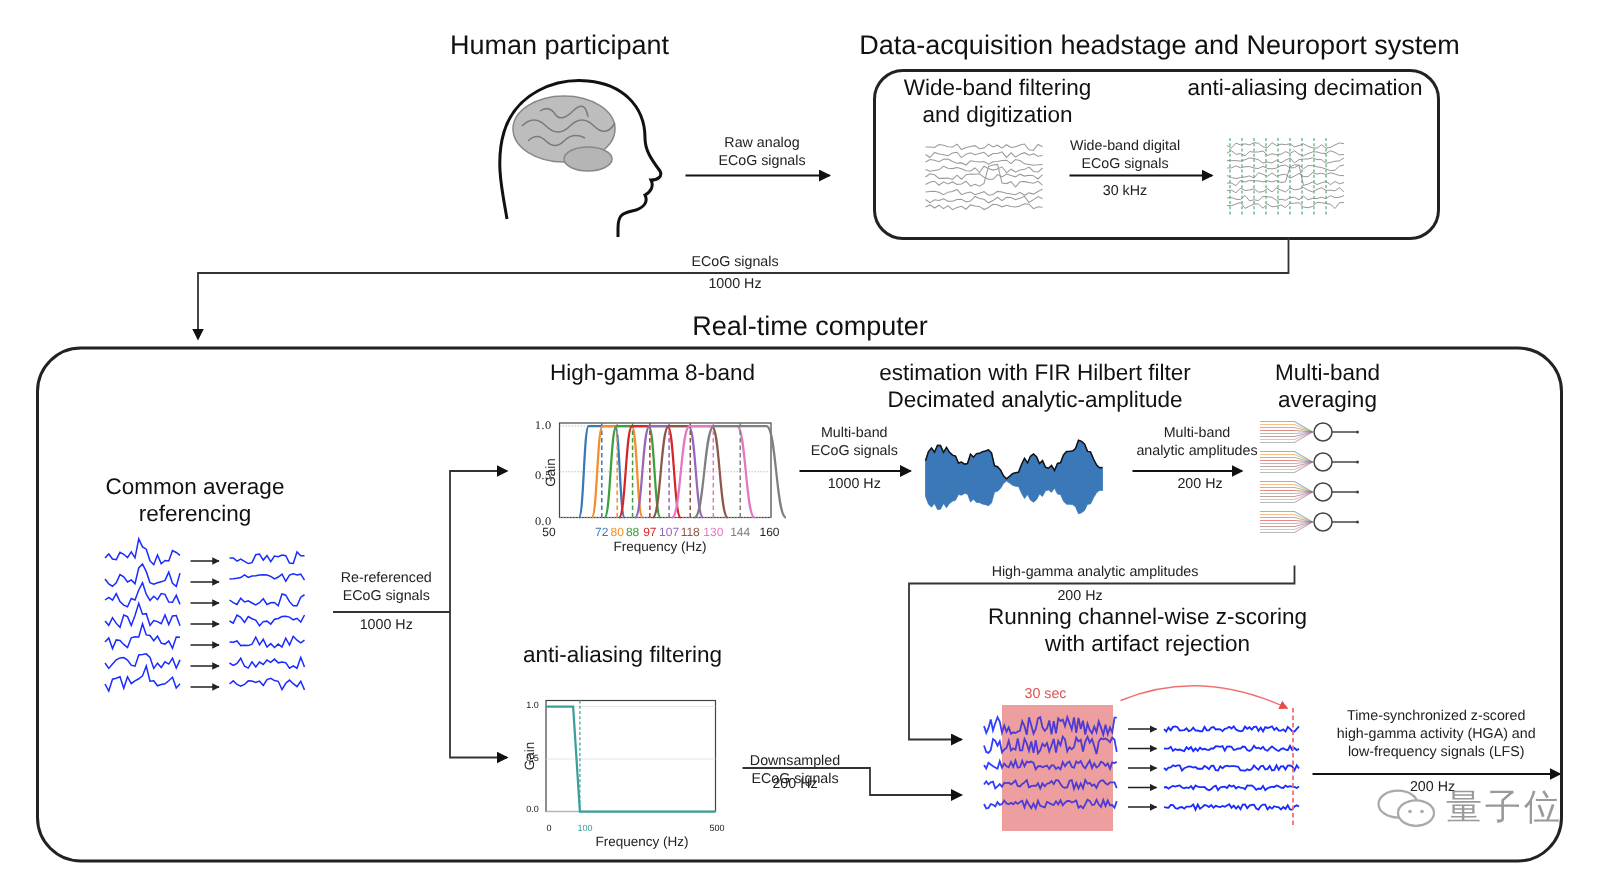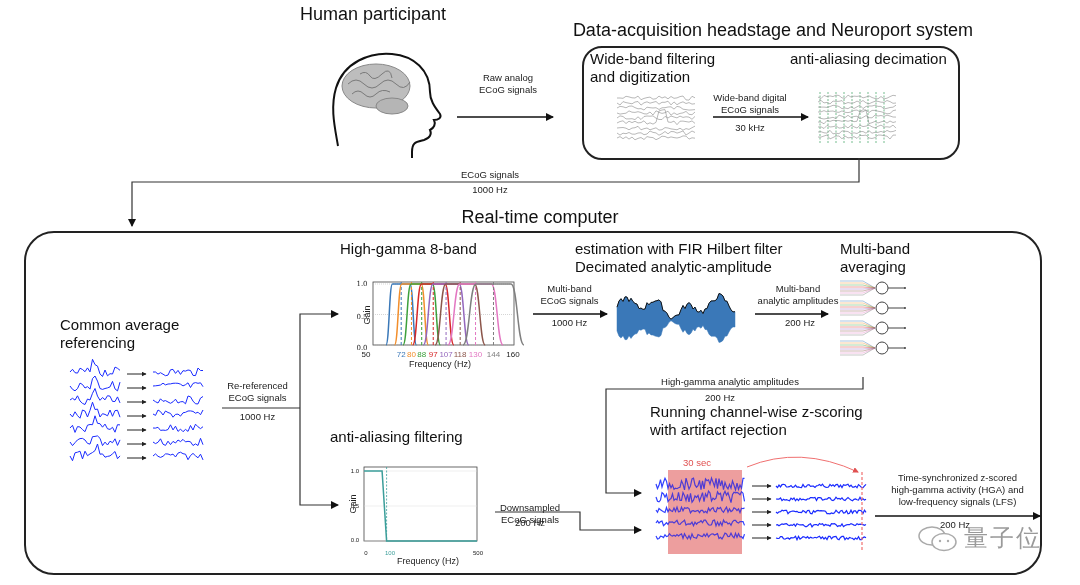--- a/index.html
+++ b/index.html
@@ -1,40 +1,40 @@
 <!DOCTYPE html>
 <html><head>
 <meta charset="utf-8">
 <style>
   html, body { margin: 0; padding: 0; background: #ffffff; }
   body { width: 1080px; height: 585px; position: relative; overflow: hidden; font-family: "Liberation Sans", sans-serif; color: #111; }
   .abs { position: absolute; }
   .title { font-size: 18px; color: #111; white-space: nowrap; text-align: center; line-height: 21px; }
-  .subtitle { font-size: 15px; color: #111; line-height: 18px; white-space: nowrap; }
+  .subtitle { font-size: 15px; color: #111; text-align: center; line-height: 18px; white-space: nowrap; }
   .lbl { font-size: 9.5px; color: #222; text-align: center; line-height: 12px; white-space: nowrap; }
   .box { position: absolute; border: 2px solid #222; }
   svg { position: absolute; overflow: visible; }
   #overlay { left: 0; top: 0; width: 1080px; height: 585px; }
   .watermark { font-size: 24px; color: #9a9a9a; letter-spacing: 2px; font-family: "DejaVu Sans", sans-serif; }
 </style>
 </head>
 <body>
 
-<div class="abs title" style="left:300px; top:4px;">Human participant</div>
+<div class="abs title" style="left:300px; top:20px;">Human participant</div>
 
 <svg style="left:330px; top:48px;" width="120" height="110" viewBox="0 0 120 110">
   <path d="M8 98 C 5 80, 0 60, 6 40 C 14 14, 40 4, 62 6 C 84 8, 100 22, 100 44 C 100 52, 104 58, 110 66 C 112 70, 108 72, 104 72 C 106 76, 104 80, 100 82 C 102 86, 100 90, 94 92 C 86 94, 82 94, 82 104 L 82 110" fill="none" stroke="#111" stroke-width="2"></path>
   <g>
     <ellipse cx="46" cy="38" rx="34" ry="22" fill="#bdbdbd" stroke="#888" stroke-width="1"></ellipse>
     <ellipse cx="62" cy="58" rx="16" ry="8" fill="#b5b5b5" stroke="#888" stroke-width="1"></ellipse>
     <path d="M18 36 q8 -8 16 0 t16 0 t16 0 t14 -2 M22 46 q6 -6 12 0 t12 0 t14 -2 M30 26 q6 -4 10 2 t12 -2 t10 4" fill="none" stroke="#7a7a7a" stroke-width="1"></path>
   </g>
 </svg>
 
-<div class="abs lbl" style="left:458px; top:72px; width:100px;">
+<div class="abs lbl" style="left:458px; top:90px; width:100px;">
   <div>Raw analog</div>
   <div>ECoG signals</div>
 </div>
 
 <div class="abs title" style="left:553px; top:20px; width:440px;">Data-acquisition headstage and Neuroport system</div>
 
 <div class="box" style="left:582px; top:46px; width:374px; height:110px; border-radius:20px;"></div>
 <div class="abs subtitle" style="left:590px; top:50px; width:150px;">
   <div>Wide-band filtering</div>
   <div>and digitization</div>

